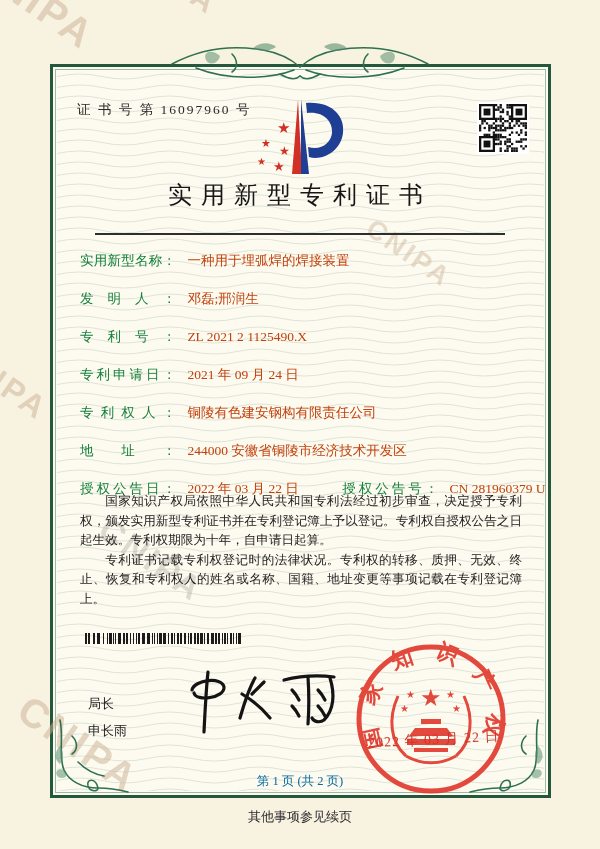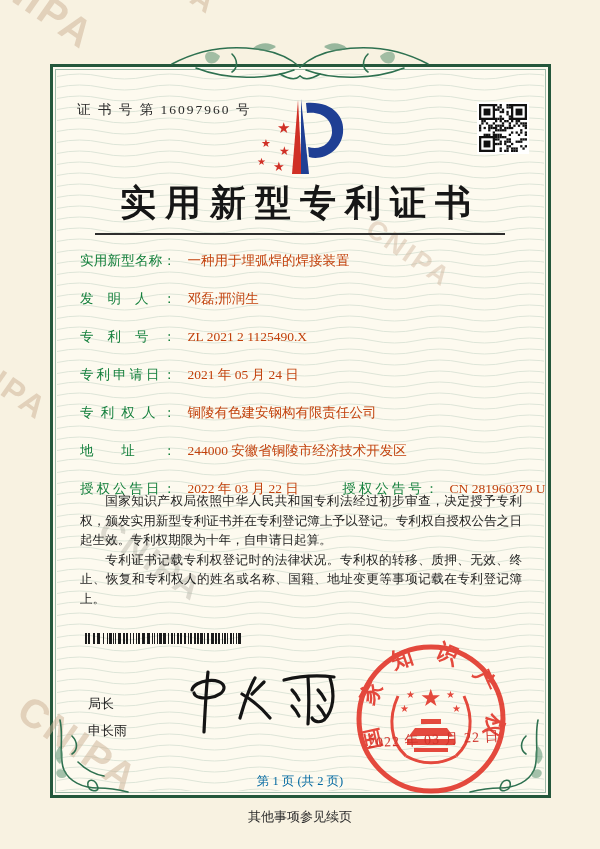--- a/index.html
+++ b/index.html
@@ -33,21 +33,21 @@
   .orn-top{left:168px; top:40px;}
   .orn-bl{left:52px; top:718px;}
   .orn-br{left:468px; top:718px; transform:scaleX(-1);}
   
   .content{position:absolute; z-index:4; inset:0;}
   .cert-no{position:absolute; left:77px; top:101px; font-size:13.5px; letter-spacing:2px; color:#2a2a2a;text-align:center;}
   .logo{position:absolute; left:251px; top:95px;}
   .qr{position:absolute; left:477px; top:102px; background:#fff; padding:2px;}
   .title{
     position:absolute; left:0; top:179px; width:100%; text-align:center;
-    font-size:36px; font-weight:700; letter-spacing:9px; color:#161616;
+    font-size:24px; font-weight:400; letter-spacing:9px; color:#161616;
   }
   .title-rule{position:absolute; left:95px; top:233px; width:410px; height:2px; background:#2e2e2e;}
   .fields{position:absolute; left:80px; top:249px; width:460px; font-size:13.5px;}
   .frow{margin-bottom:15px; line-height:23px; white-space:nowrap;}
   .flabel{display:inline-block; width:96px; text-align-last:justify; color:#15803d;}
   .fvalue{margin-left:8px; color:#c2410c;}
   .pair2{margin-left:40px;}
   .paras{
     position:absolute; left:80px; top:492px; width:442px;
     font-size:12.6px; line-height:19.5px; text-align:justify; color:#1d1d1d;
@@ -286,21 +286,21 @@
       <div class="frow">
         <span class="flabel">发明人：</span>
         <span class="fvalue">邓磊;邢润生</span>
       </div>
       <div class="frow">
         <span class="flabel">专利号：</span>
         <span class="fvalue">ZL 2021 2 1125490.X</span>
       </div>
       <div class="frow">
         <span class="flabel">专利申请日：</span>
-        <span class="fvalue">2021 年 05 月 24 日</span>
+        <span class="fvalue">2021 年 09 月 24 日</span>
       </div>
       <div class="frow">
         <span class="flabel">专利权人：</span>
         <span class="fvalue">铜陵有色建安钢构有限责任公司</span>
       </div>
       <div class="frow">
         <span class="flabel">地址：</span>
         <span class="fvalue">244000 安徽省铜陵市经济技术开发区</span>
       </div>
       <div class="frow">

